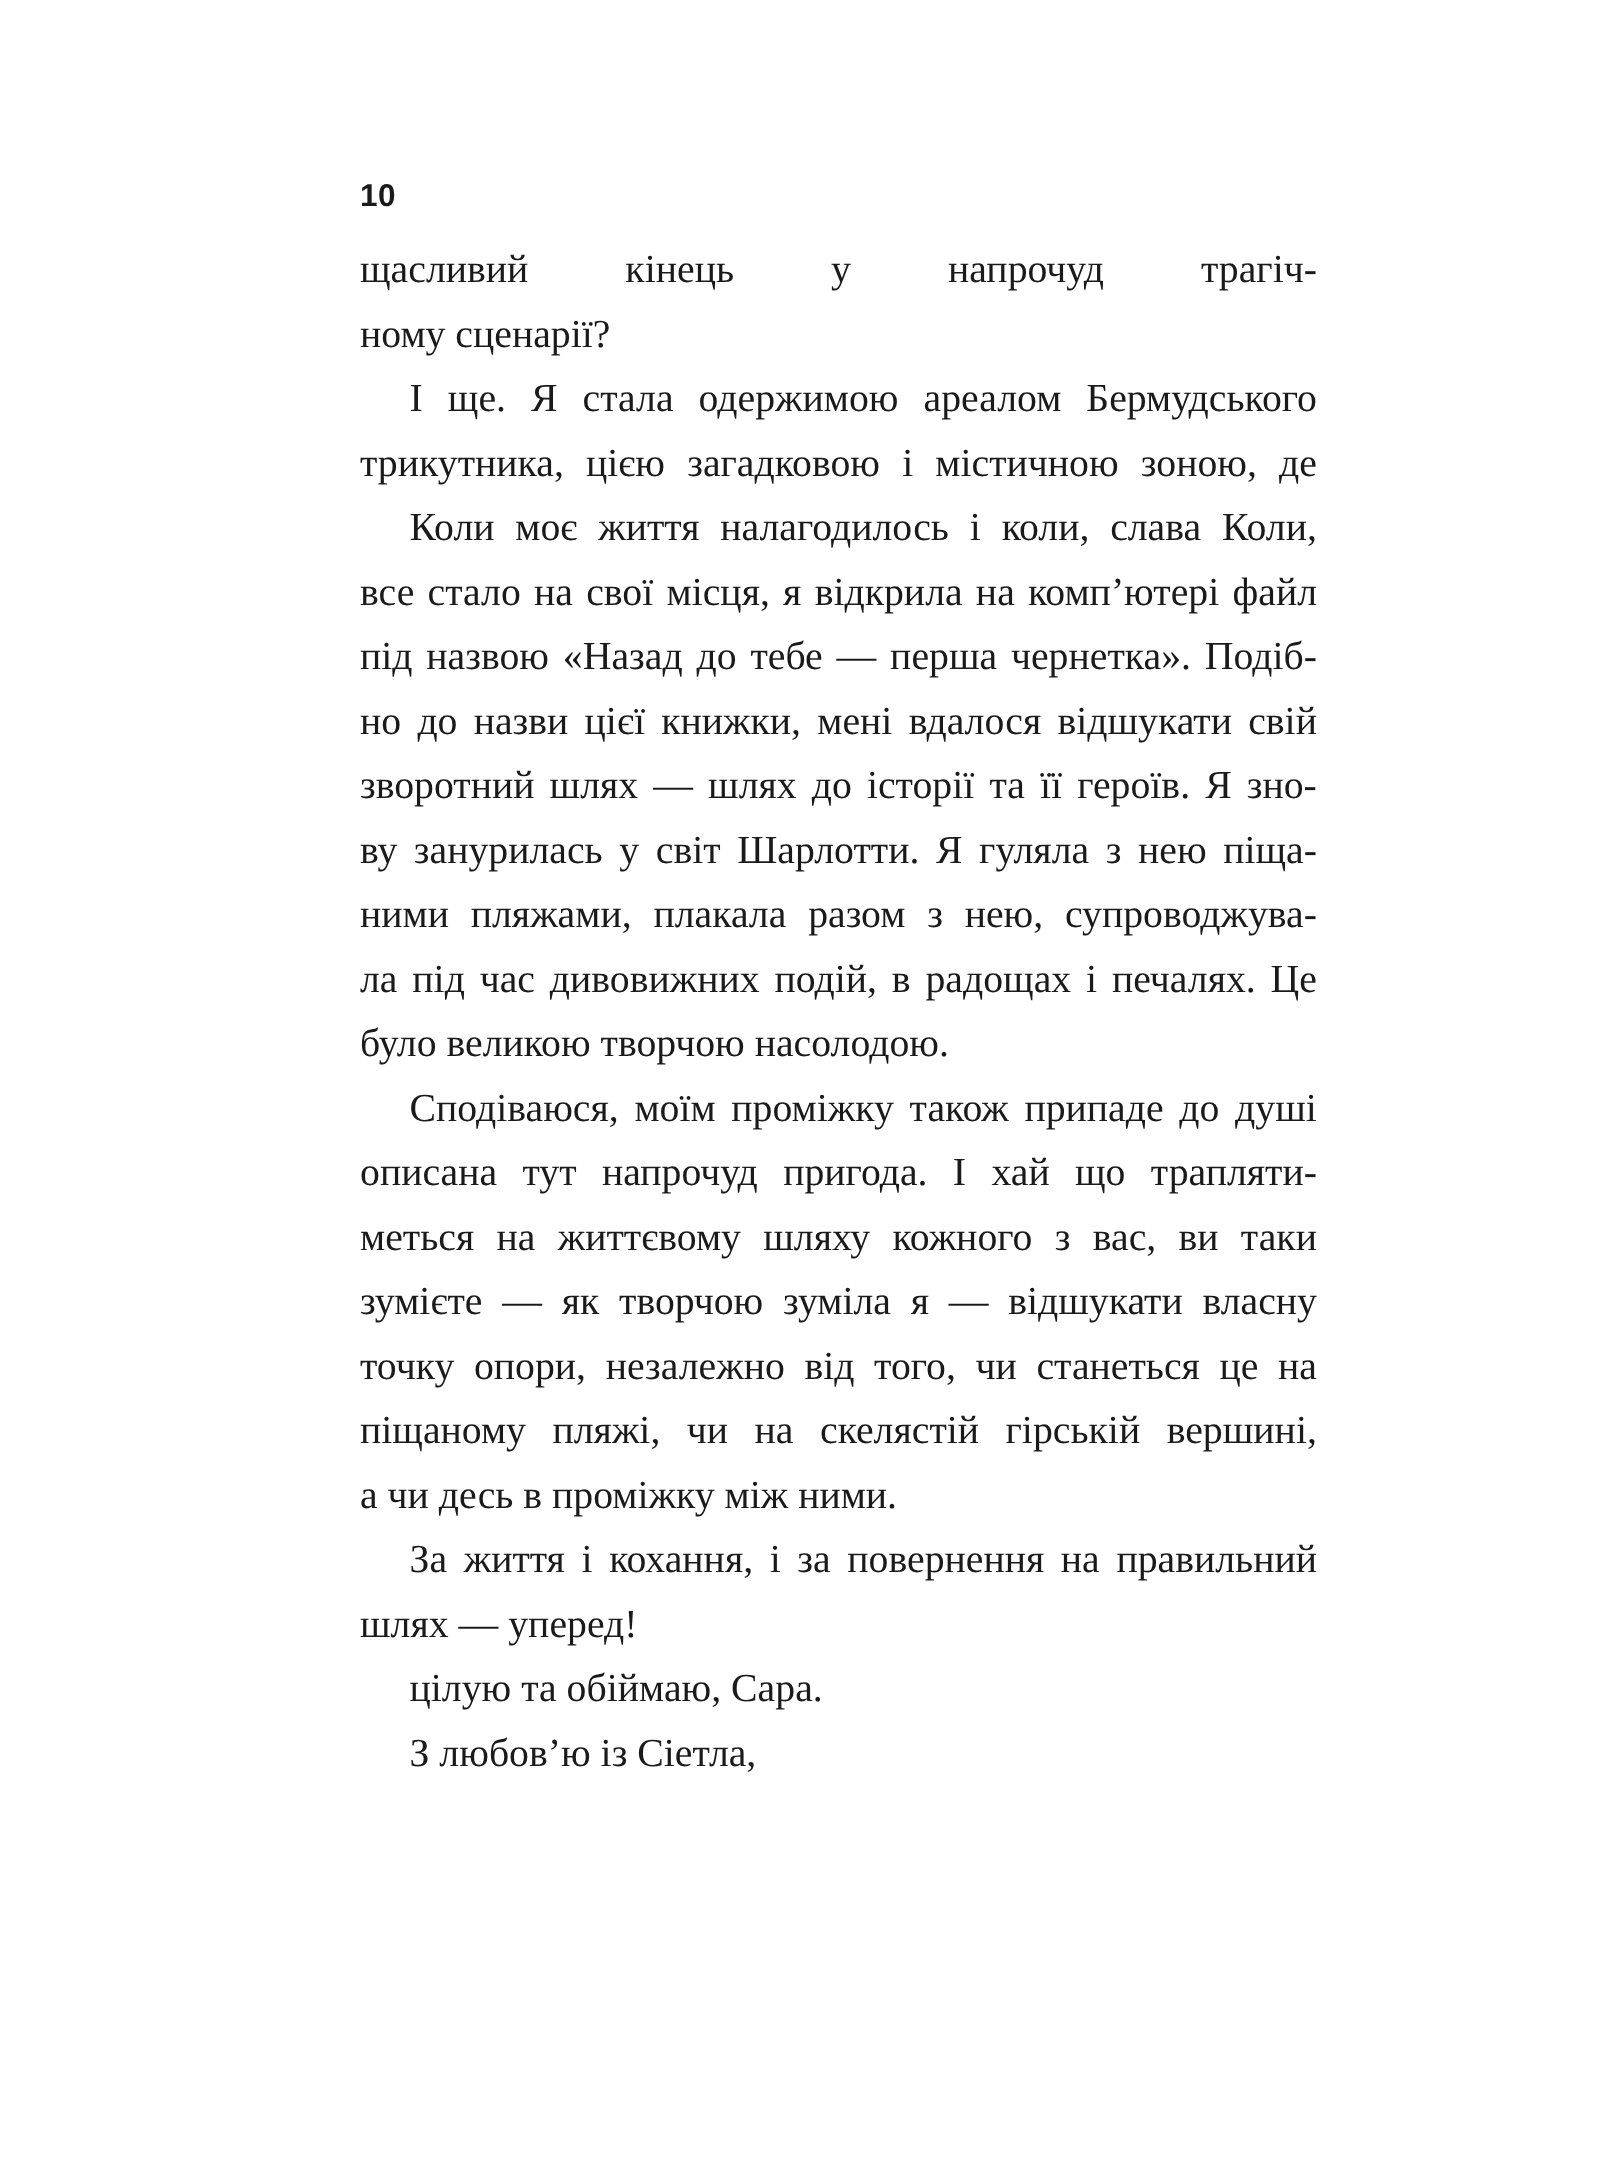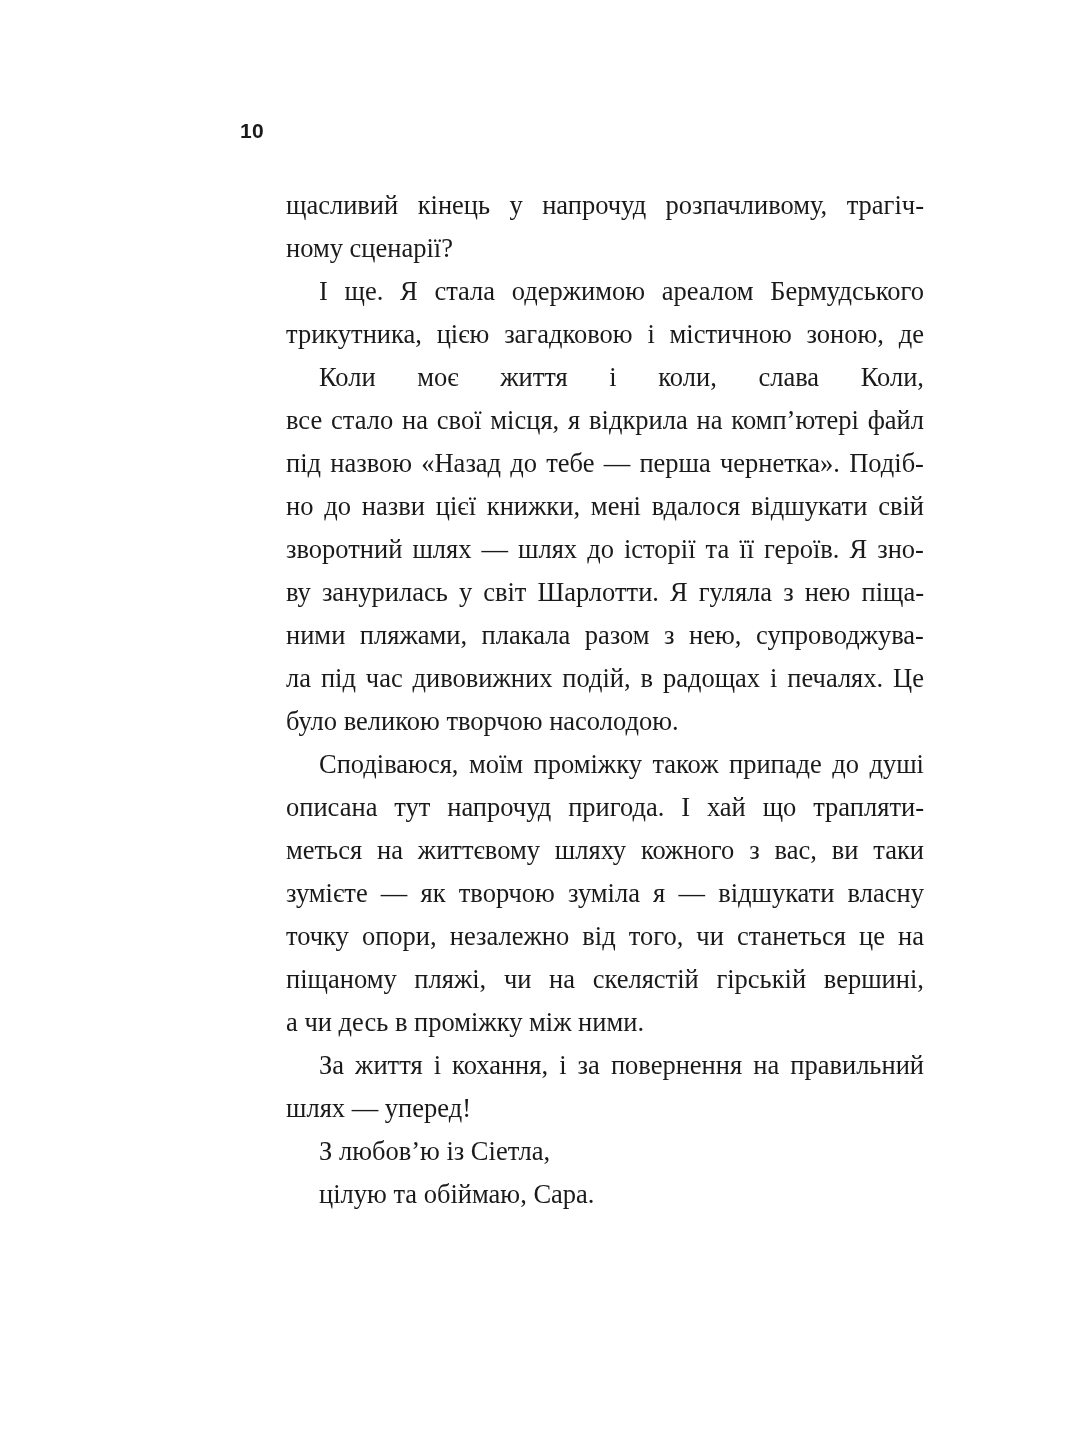--- a/index.html
+++ b/index.html
@@ -36,23 +36,22 @@
     font-size: 21px;
     letter-spacing: 0.3px;
     color: #1a1a1a;
     line-height: 1;
   }
 
   
   .textblock {
     position: absolute;
     left: 240px;
-    top: 184px;
+    top: 158px;
     width: 638px;
-    margin-left: 46px;
   }
 
   
   .ln {
     display: block;
     width: 100%;
     height: 43px;
     font-size: 26.5px;
     line-height: 43px;
     white-space: nowrap;
@@ -92,21 +91,20 @@
 
   <div class="folio">10</div>
 
   <div class="textblock">
       <div class="para">
         <div class="ln just">
           <span class="w">щасливий</span>
           <span class="w">кінець</span>
           <span class="w">у</span>
           <span class="w">напрочуд</span>
-          <span class="w">розпачливому,</span>
           <span class="w">трагіч-</span>
         </div>
         <div class="ln flush">ному сценарії?</div>
       </div>
       <div class="para">
         <div class="ln just indent">
           <span class="w">І</span>
           <span class="w">ще.</span>
           <span class="w">Я</span>
           <span class="w">стала</span>
@@ -122,20 +120,21 @@
           <span class="w">містичною</span>
           <span class="w">зоною,</span>
           <span class="w">де</span>
         </div>
       </div>
       <div class="para">
         <div class="ln just indent">
           <span class="w">Коли</span>
           <span class="w">моє</span>
           <span class="w">життя</span>
+          <span class="w">налагодилось</span>
           <span class="w">і</span>
           <span class="w">коли,</span>
           <span class="w">слава</span>
           <span class="w">Коли,</span>
         </div>
         <div class="ln just">
           <span class="w">все</span>
           <span class="w">стало</span>
           <span class="w">на</span>
           <span class="w">свої</span>
@@ -288,18 +287,18 @@
           <span class="w">кохання,</span>
           <span class="w">і</span>
           <span class="w">за</span>
           <span class="w">повернення</span>
           <span class="w">на</span>
           <span class="w">правильний</span>
         </div>
         <div class="ln flush">шлях — уперед!</div>
       </div>
       <div class="para">
+        <div class="ln flush indent">цілую та обіймаю, Сара.</div>
         <div class="ln flush indent">З любов’ю із Сіетла,</div>
-        <div class="ln flush indent">цілую та обіймаю, Сара.</div>
       </div>
     </div>
 
 </div>
 
 </body></html>

